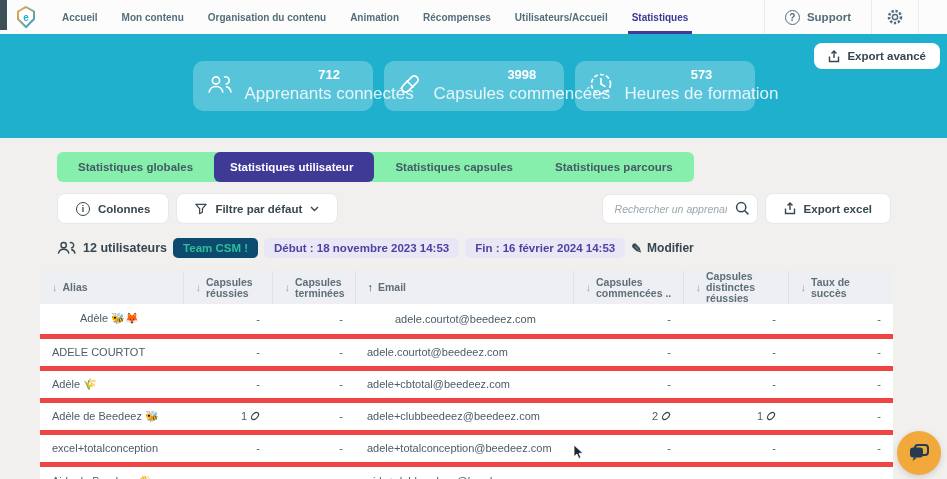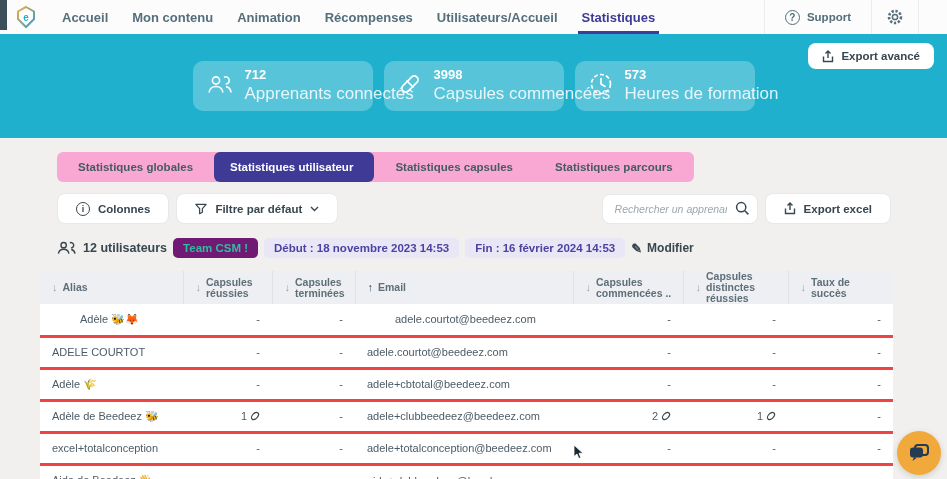--- a/index.html
+++ b/index.html
@@ -4,43 +4,43 @@
 <style>
   * { margin:0; padding:0; box-sizing:border-box; }
   html,body { width:947px; height:479px; overflow:hidden; }
   body { font-family:"Liberation Sans", sans-serif; background:#f1f0ee; position:relative; }
 
   
   .topnav { height:34px; background:#fcfcfc; display:flex; align-items:stretch; position:relative; }
   .edge-sliver { position:absolute; left:0; top:0; width:7px; height:30px; background:#3d4f58; }
   .logo-wrap { display:flex; align-items:center; padding:0 12px 0 14px; }
   .nav-items { display:flex; align-items:stretch; }
-  .nav-item { display:flex; align-items:center; padding:12px 12px; font-size:13px; font-weight:600;
+  .nav-item { display:flex; align-items:center; padding:12px 12px; font-size:10px; font-weight:600;
               color:#546e7a; cursor:pointer; position:relative; white-space:nowrap; }
   .nav-item.active { color:#3d3a96; }
   .nav-item.active::after { content:""; position:absolute; left:8px; right:8px; bottom:0; height:3px; background:#43399b; }
   .hdr-right { margin-left:auto; display:flex; align-items:stretch; }
   .hdr-sec { display:flex; align-items:center; border-left:1px solid #ececec; padding:0 14px; gap:7px; color:#546e7a; }
   .support-label { font-size:11.5px; font-weight:600; color:#546e7a; }
   .qmark { width:15px; height:15px; border:1.4px solid #546e7a; border-radius:50%; font-size:10px; font-weight:700;
            display:flex; align-items:center; justify-content:center; }
 
   
   .banner { height:104px; background:#1fb0cd; position:relative; }
-  .export-adv { position:absolute; top:9px; right:13px; height:26px; background:#fff; border:none; border-radius:8px;
+  .export-adv { position:absolute; top:9px; right:7px; height:26px; background:#fff; border:none; border-radius:8px;
                 display:flex; align-items:center; gap:7px; padding:0 14px; font-size:11.5px; font-weight:600;
                 color:#37474f; cursor:pointer; font-family:inherit; }
-  .stat-cards { display:flex; justify-content:center; gap:11px; padding-top:27px; }
+  .stat-cards { display:flex; justify-content:center; gap:11px; padding-top:27px;text-align:center; }
   .stat-card { width:180px; height:50px; background:rgba(255,255,255,0.25); border-radius:10px;
                display:flex; align-items:center; padding:0 14px; gap:12px; color:#fff; }
   .stat-num { font-size:13px; font-weight:700; line-height:1.3; }
   .stat-label { font-size:17px; color:rgba(255,255,255,0.85); line-height:1.2; white-space:nowrap; }
 
   
-  .tabs-row { margin:14px 16px 0 57px; display:inline-flex; background:#f9a8d4; border-radius:6px; }
+  .tabs-row { margin:14px 16px 0 57px; display:inline-flex; background:#86efac; border-radius:6px; }
   .tab { height:30px; display:flex; align-items:center; padding:0 21px; font-size:11.5px; font-weight:600;
          color:#455a64; cursor:pointer; border-radius:6px; white-space:nowrap; }
   .tab.active { background:#3e3a96; color:#fff;padding-left:16px; }
 
   
   .controls-row { margin:11px 56px 0 57px; display:flex; align-items:center; }
   .btn { height:31px; background:#fff; border:1px solid #e7e8ea; border-radius:8px; display:flex; align-items:center;
          gap:8px; padding:0 18px; font-size:11.5px; font-weight:600; color:#37474f; cursor:pointer; font-family:inherit; }
   .btn + .btn { margin-left:7px; }
   .spacer { flex:1; }
@@ -49,35 +49,35 @@
                   padding:0 30px 0 12px; font-size:10.5px; font-style:italic; color:#55656f; font-family:inherit; }
   .search-input::placeholder { color:#9aa7ae; }
   .search-icon-btn { position:absolute; right:8px; top:7px; cursor:pointer; }
   .icon-circle-i { width:14px; height:14px; border:1.3px solid #37474f; border-radius:50%; font-size:9px;
                    font-weight:700; font-style:normal; display:flex; align-items:center; justify-content:center; color:#37474f; }
 
   
   .info-row { margin:14px 56px 0 57px; display:flex; align-items:center; gap:6px; }
   .user-count { display:flex; align-items:center; gap:7px; font-size:12.5px; font-weight:700; color:#37474f; }
   .pill { height:20px; display:flex; align-items:center; border-radius:5px; padding:0 10px; font-size:11.5px; font-weight:600; }
-  .pill-mint { background:#701a75; color:#2fbe9b; }
+  .pill-mint { background:#0c4a6e; color:#2fbe9b; }
   .pill-lav { background:#e9e7f5; color:#4c42a1; }
   .modify { display:flex; align-items:center; gap:5px; font-size:12px; font-weight:700; color:#37474f; cursor:pointer; }
   .pencil { font-size:13px; }
 
   
   .table-wrap { margin:13px 0 0 40px; width:853px; background:#fff; }
   table.grid { width:853px; border-collapse:collapse; table-layout:fixed; }
   .grid thead th { background:#edeff2; height:30px; font-size:10.5px; font-weight:600; color:#5f6f7a;
                    text-align:left; padding:0 10px 0 12px; border-right:1px solid #dfe2e6; line-height:11px; }
   .grid thead th:last-child { border-right:none; }
   .th-inner { display:flex; align-items:center; gap:5px; }
   .sort-arrow { color:#9aa7ae; font-size:11px; flex:0 0 auto; }
   .sort-arrow.up { color:#37474f; }
-  .grid tbody td { height:32px; font-size:11px; color:#4c5b66; padding:0 12px; border-top:3px solid #ef4444;
+  .grid tbody td { height:32px; font-size:11px; color:#4c5b66; padding:0 12px; border-top:5px solid #ef4444;
                    background:#fff; white-space:nowrap; overflow:hidden; }
   .grid tbody tr:first-child td { border-top:none;padding-left:40px; }
   td.num { text-align:right; padding-right:14px; }
   .linkcell { display:inline-flex; align-items:center; gap:3px; }
 
   
   .chat-fab { position:absolute; left:897px; top:431px; width:44px; height:44px; border-radius:50%;
               background:#f2a93b; display:flex; align-items:center; justify-content:center; cursor:pointer;
               box-shadow:0 2px 6px rgba(0,0,0,0.15); }
   .cursor { position:absolute; left:573px; top:444px; pointer-events:none; }
@@ -95,20 +95,21 @@
             <stop offset="1" stop-color="#2b9fd8"></stop>
       </linearGradient>
         </defs>
       <path d="M12 2 L20 6.5 V14 L12 22 L4 14 V6.5 Z" fill="#fff" stroke="url(#lg)" stroke-width="2"></path>
       <text x="12" y="15.5" text-anchor="middle" font-size="10" font-weight="bold" fill="#1fb0cd" font-family="Liberation Sans, sans-serif">e</text>
     </svg>
   </div>
   <nav class="nav-items" id="nav-items">
       <div class="nav-item">Accueil</div>
       <div class="nav-item">Mon contenu</div>
+      <div class="nav-item">Organisation du contenu</div>
       <div class="nav-item">Animation</div>
       <div class="nav-item">Récompenses</div>
       <div class="nav-item">Utilisateurs/Accueil</div>
       <div class="nav-item active">Statistiques</div>
     </nav>
   <div class="hdr-right">
     <div class="hdr-sec" style="padding:0 20px;">
       <span class="qmark">?</span>
       <span class="support-label">Support</span>
     </div>

